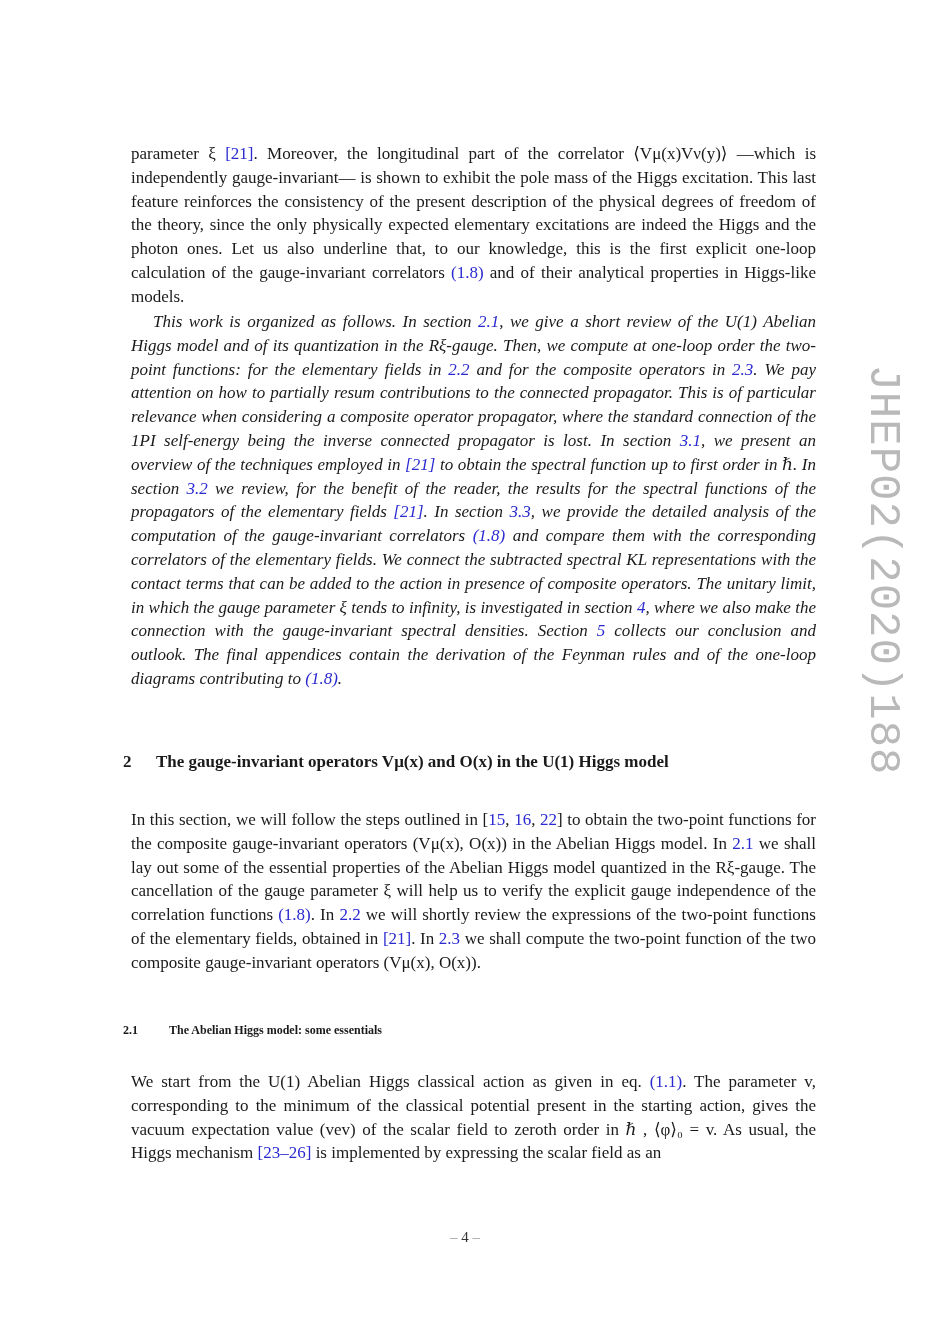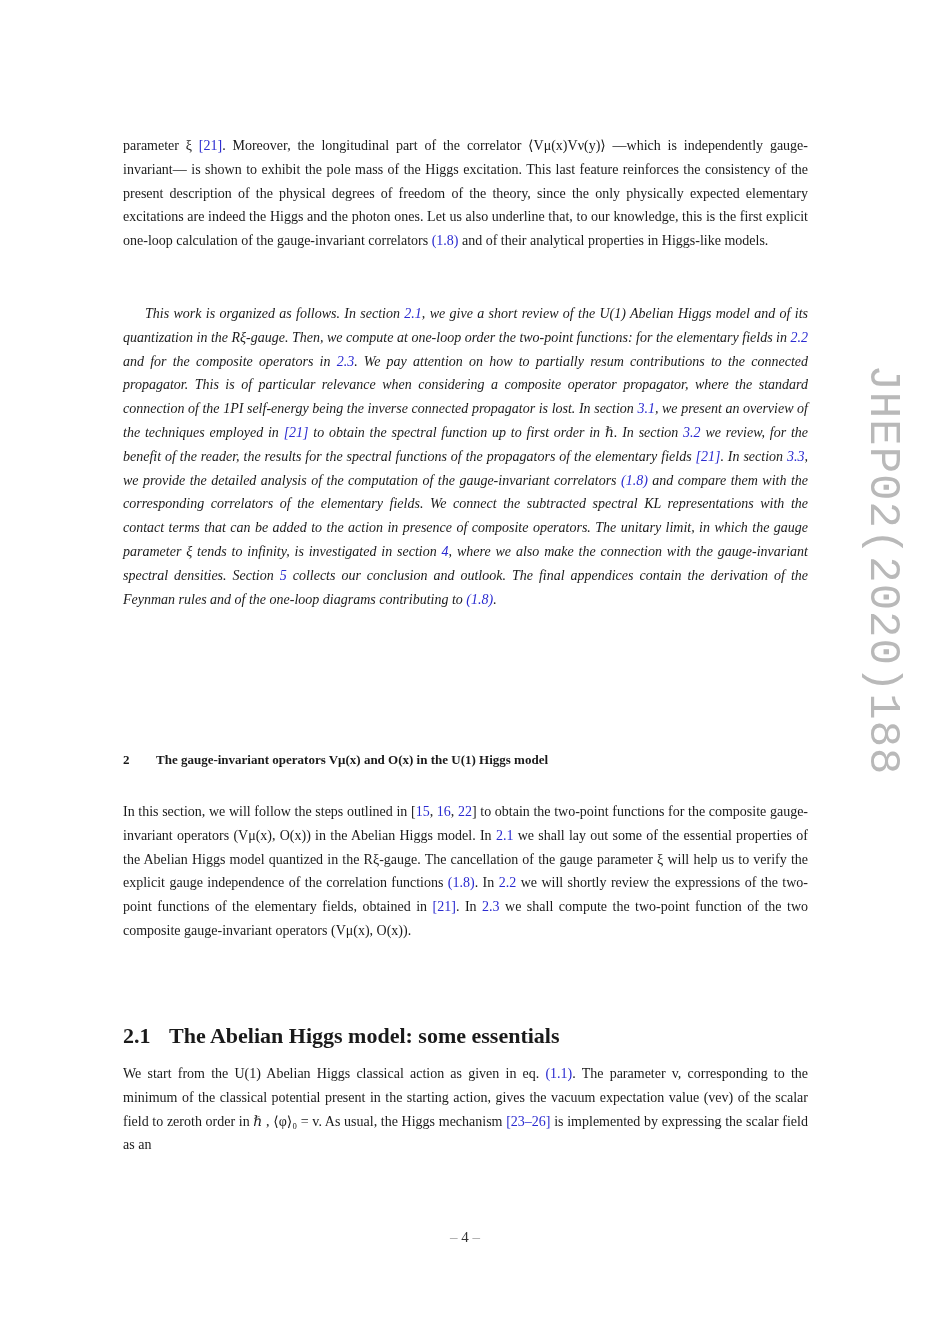--- a/index.html
+++ b/index.html
@@ -1,24 +1,24 @@
 <!DOCTYPE html>
 <html><head>
 <meta charset="utf-8">
 <style>
   html, body { margin: 0; padding: 0; background: #ffffff; }
   body { width: 950px; height: 1344px; position: relative; overflow: hidden;
          font-family: "Liberation Serif", "DejaVu Serif", serif; color: #1a1a1a; }
   .page { position: absolute; left: 123px; top: 134px; width: 685px; }
-  .p { font-size: 14px; line-height: 23.8px; text-align: justify; margin: 0; }
+  .p { font-size: 17px; line-height: 23.8px; text-align: justify; margin: 8px; }
   .indent { text-indent: 22px; font-style: italic; }
   .link { color: #2a2ad0; }
-  .sec { position: absolute; left: 123px; width: 690px; font-weight: bold; font-size: 13px; }
+  .sec { position: absolute; left: 123px; width: 690px; font-weight: bold; font-size: 17px; }
   .sec .num { display: inline-block; width: 33px; }
-  .subsec { position: absolute; left: 123px; width: 690px; font-weight: bold; font-size: 22px; }
+  .subsec { position: absolute; left: 123px; width: 690px; font-weight: bold; font-size: 12px; }
   .subsec .num { display: inline-block; width: 46px; }
   .side { position: absolute; left: 853px; top: 355px; width: 60px; height: 430px; }
   .side span { position: absolute; left: 50%; top: 50%; transform: translate(-50%,-50%) rotate(90deg);
        white-space: nowrap; font-family: "Liberation Mono", "DejaVu Sans Mono", monospace;
        font-size: 44px; color: #b9b9b9; letter-spacing: 1px; }
   .pagenum { position: absolute; top: 1229px; left: 0; width: 930px; text-align: center; font-size: 15px; color: #333; }
   .pagenum .dash { color: #999; }
 </style>
 </head>
 <body>

